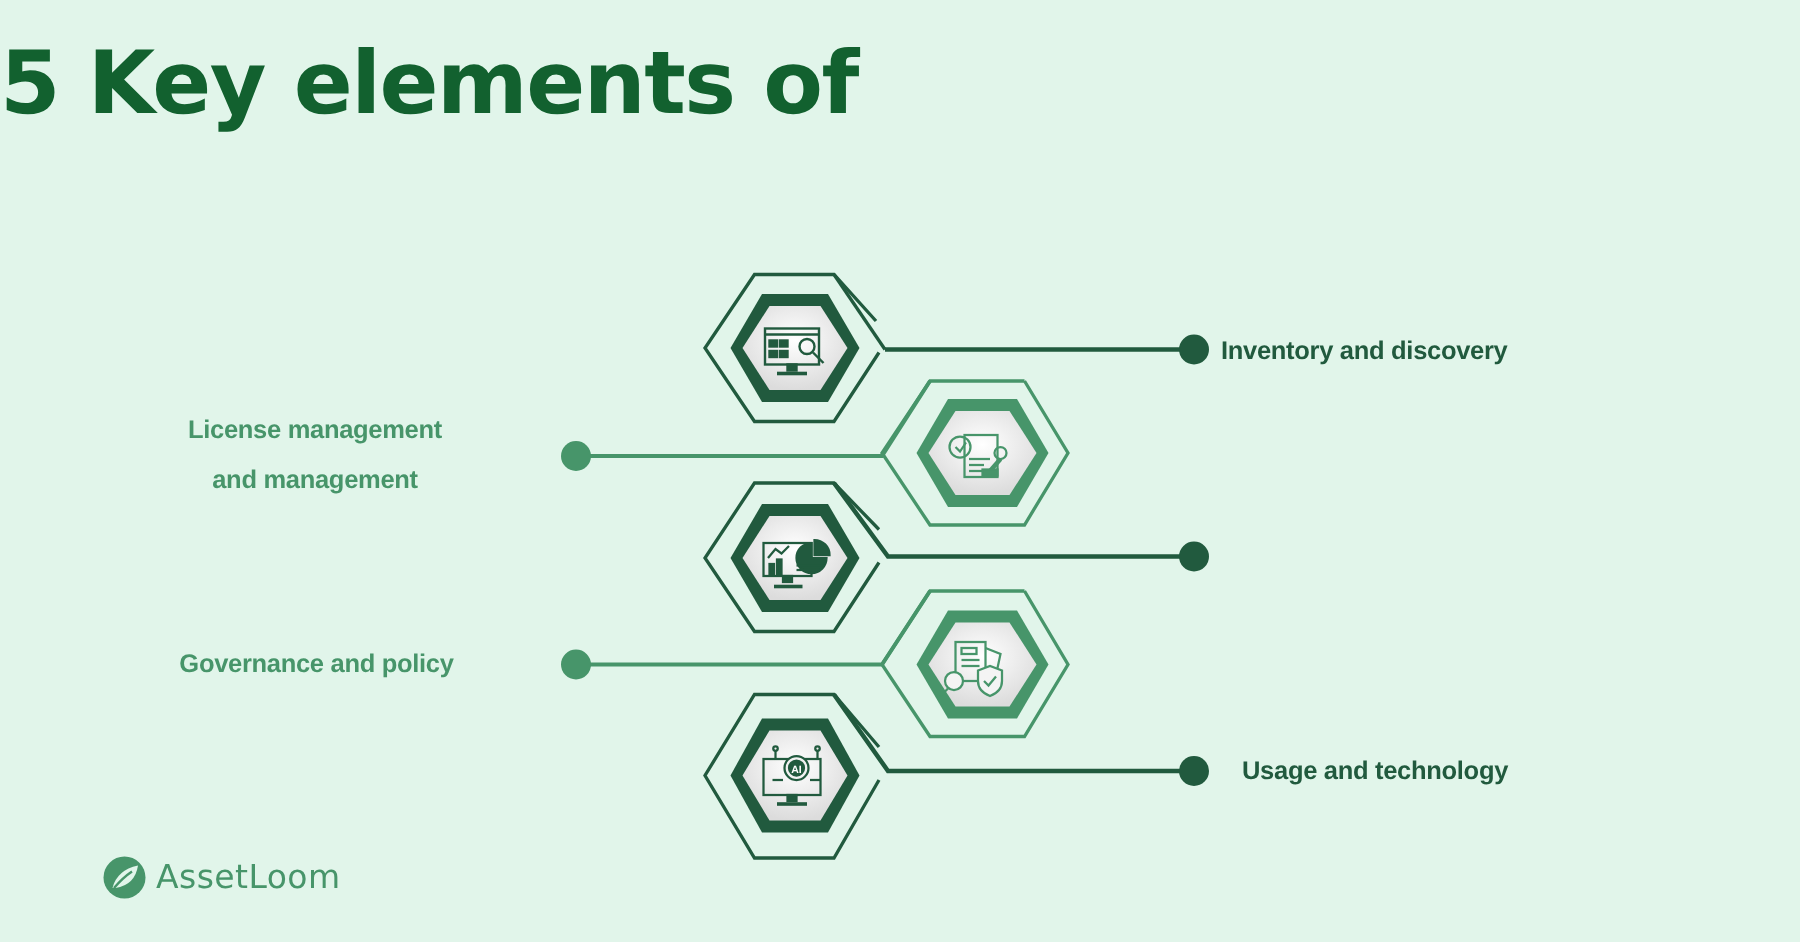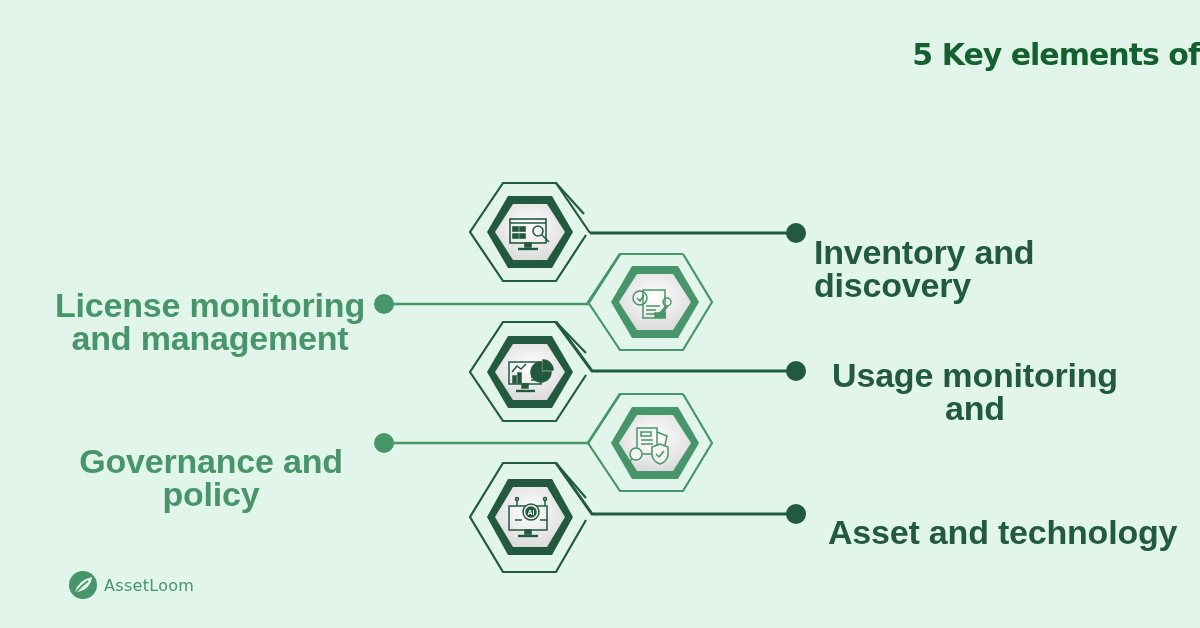--- a/index.html
+++ b/index.html
@@ -4,34 +4,34 @@
 <style>
   html, body { margin: 0; padding: 0; }
   body {
     width: 1200px; height: 628px; overflow: hidden;
     background: #e1f5ea;
     font-family: "Liberation Sans", sans-serif;
     position: relative;
   }
   .title {
     position: absolute; left: 0; top: 28px; width: 1200px;
-    text-align: right; color: #12612f;
+    text-align: left; color: #12612f;
     font-family: "DejaVu Sans", sans-serif; font-weight: bold;
-    font-size: 30px; line-height: 54px; letter-spacing: -1px;
+    font-size: 58px; line-height: 54px; letter-spacing: -1px;
   }
   .title .line { display: block; }
   svg.diagram { position: absolute; left: 0; top: 0; }
   .label {
-    position: absolute; font-weight: bold; font-size: 34px; line-height: 33px;
-    text-align: center; letter-spacing: -0.2px; margin-top: 19px;
+    position: absolute; font-weight: bold; font-size: 17px; line-height: 33px;
+    text-align: center; letter-spacing: -0.2px;
   }
   .label.dark { color: #215a3e; }
   .label.light { color: #47956a; }
   .logo { position: absolute; left: 68px; top: 570px; display: flex; align-items: center; gap: 6px; }
-  .logo-text { color: #47956a; font-family: "DejaVu Sans", sans-serif; font-size: 16px; letter-spacing: 0.3px; }
+  .logo-text { color: #47956a; font-family: "DejaVu Sans", sans-serif; font-size: 22px; letter-spacing: 0.3px; }
 </style>
 </head>
 <body>
 
 <div class="title">
   <span class="line">5 Key elements of</span>
 </div>
 
 <svg class="diagram" width="1200" height="628" viewBox="0 0 1200 628">
   <defs>
@@ -139,31 +139,30 @@
       <rect x="525" y="530" width="6" height="4" fill="#215a3e"></rect>
       <line x1="518" y1="536" x2="538" y2="536" stroke-width="2.4"></line>
     </g>
   </g>
   <circle cx="796" cy="514" r="10" fill="#215a3e"></circle>
 </svg>
 
 <div class="label dark" style="left:814px; top:217px; text-align:left;">Inventory and discovery</div>
 
 <div class="label light" style="left:55px; top:270px; width:310px;">
-  <div>License monitoring</div>
+  <div>License management</div>
   <div>and management</div>
 </div>
 
 <div class="label dark" style="left:815px; top:340px; width:320px;">
-  <div>Usage monitoring and</div>
 </div>
 
 <div class="label light" style="left:66px; top:426px; width:290px;text-align:center;">Governance and policy</div>
 
-<div class="label dark" style="left:828px; top:497px; text-align:left;">Asset and technology</div>
+<div class="label dark" style="left:828px; top:497px; text-align:left;">Usage and technology</div>
 
 <div class="logo">
   <svg width="30" height="30" viewBox="0 0 30 30">
     <circle cx="15" cy="15" r="14" fill="#47956a"></circle>
     <path d="M7,22 Q10,10 24,7 Q22,20 9,22 Z" fill="#e1f5ea"></path>
     <path d="M8,22 Q14,15 20,11" stroke="#47956a" stroke-width="1.6" fill="none"></path>
   </svg>
   <span class="logo-text">AssetLoom</span>
 </div>
 

